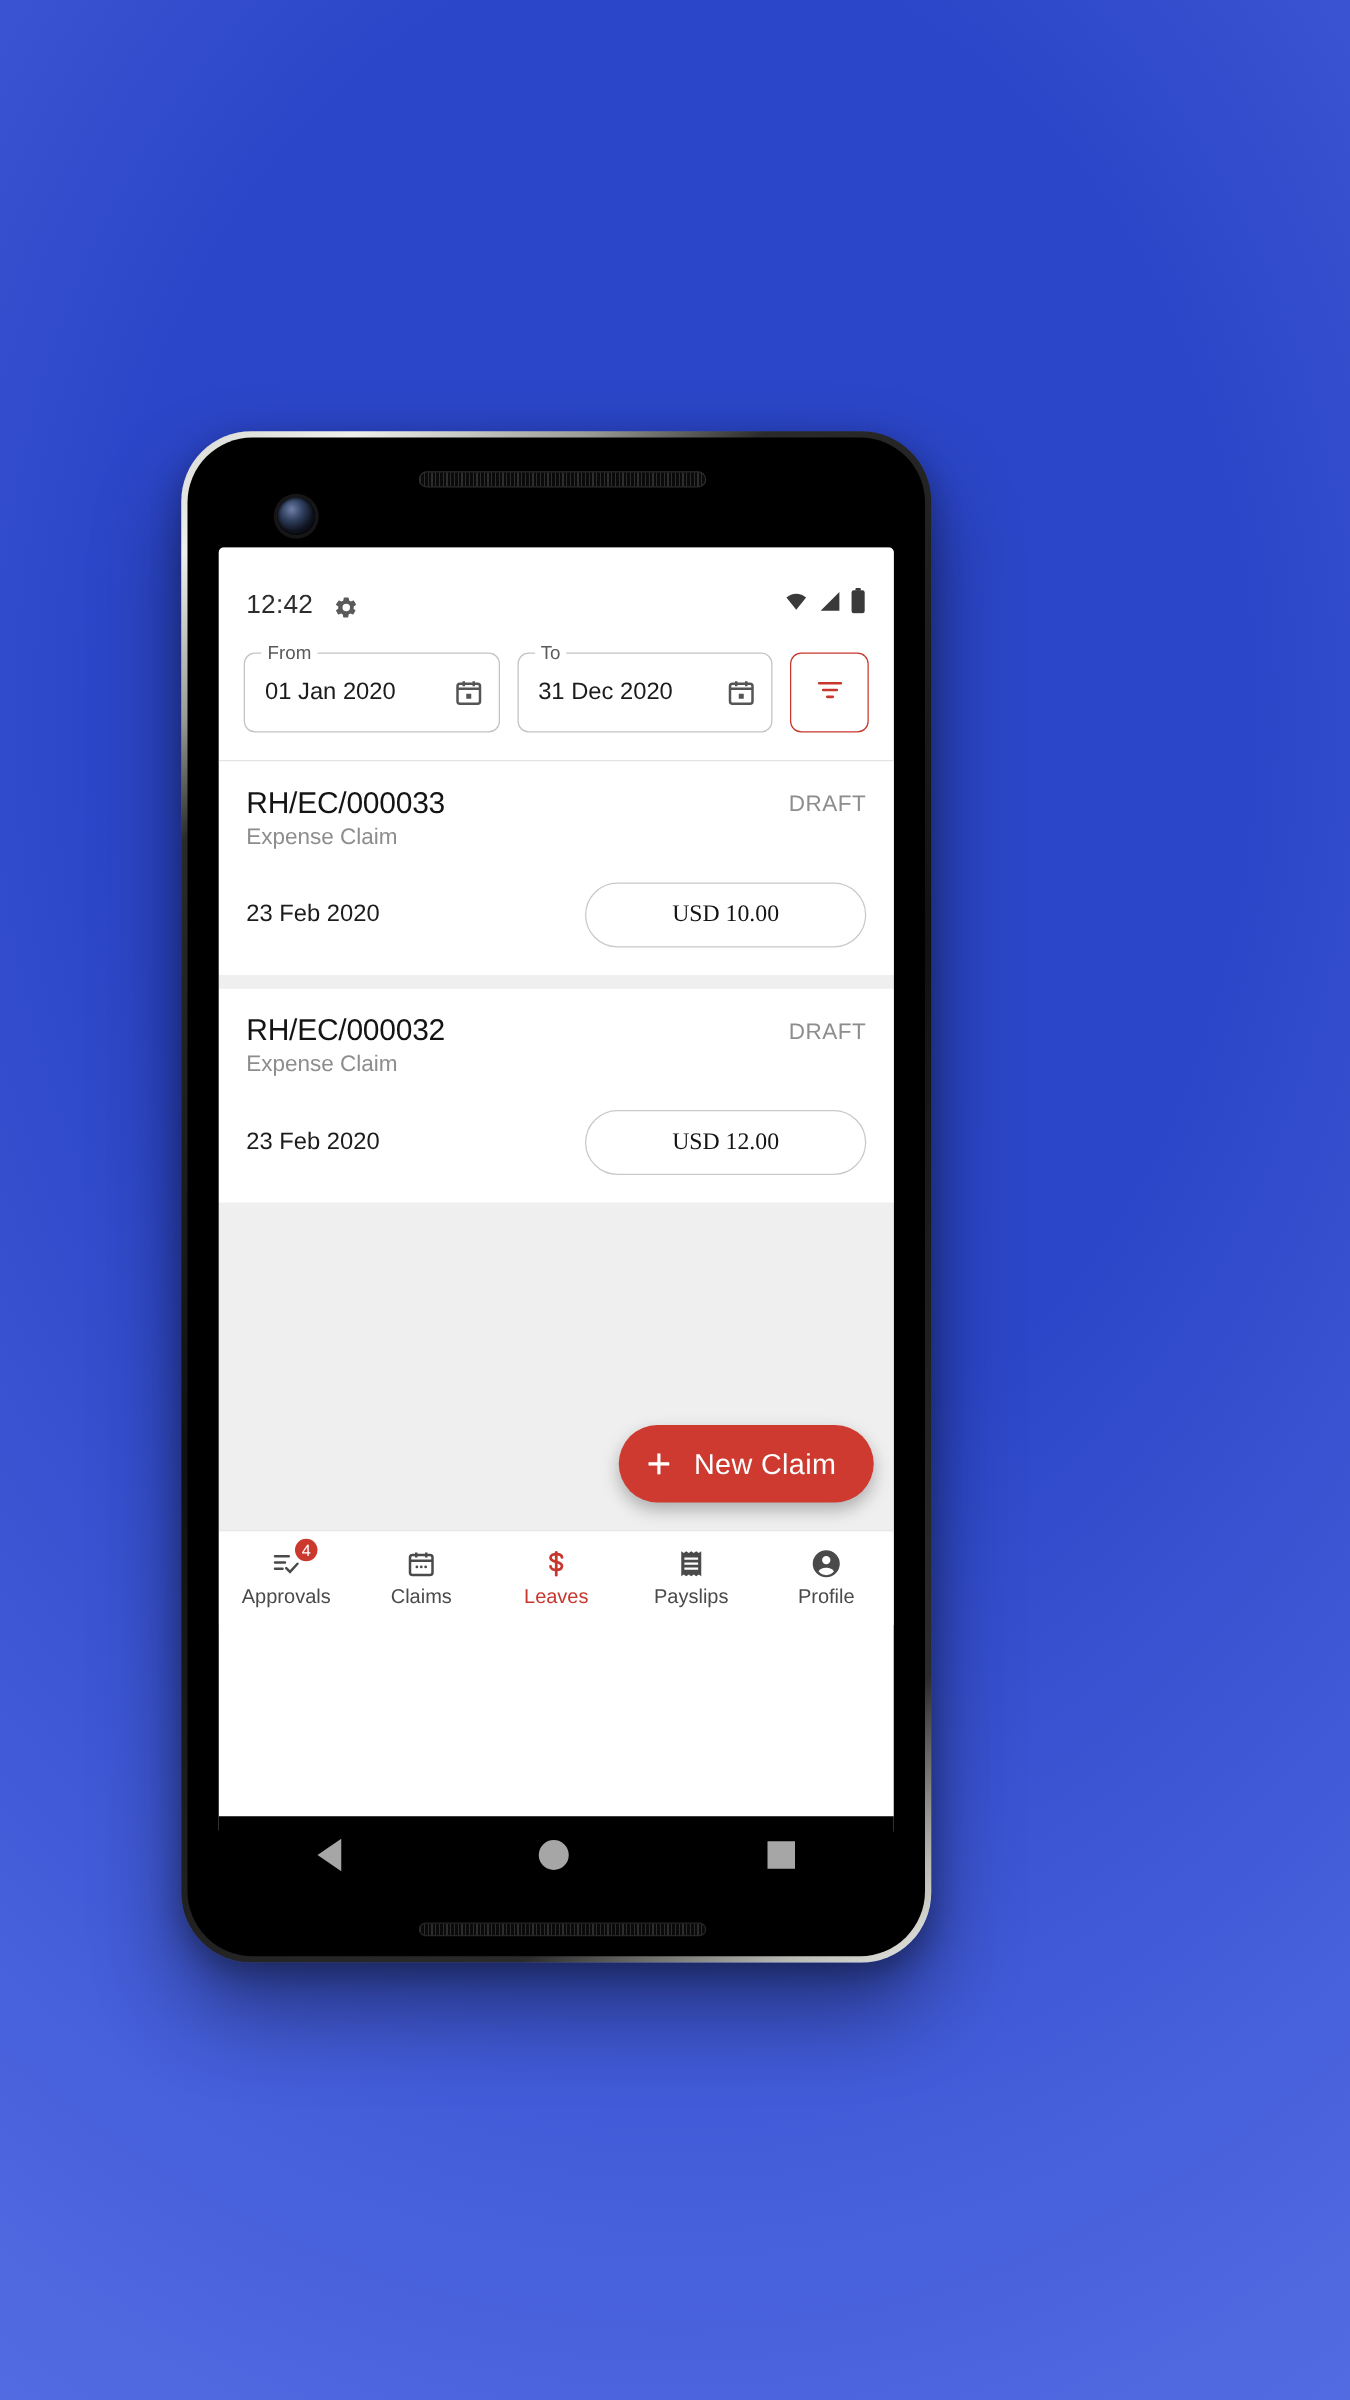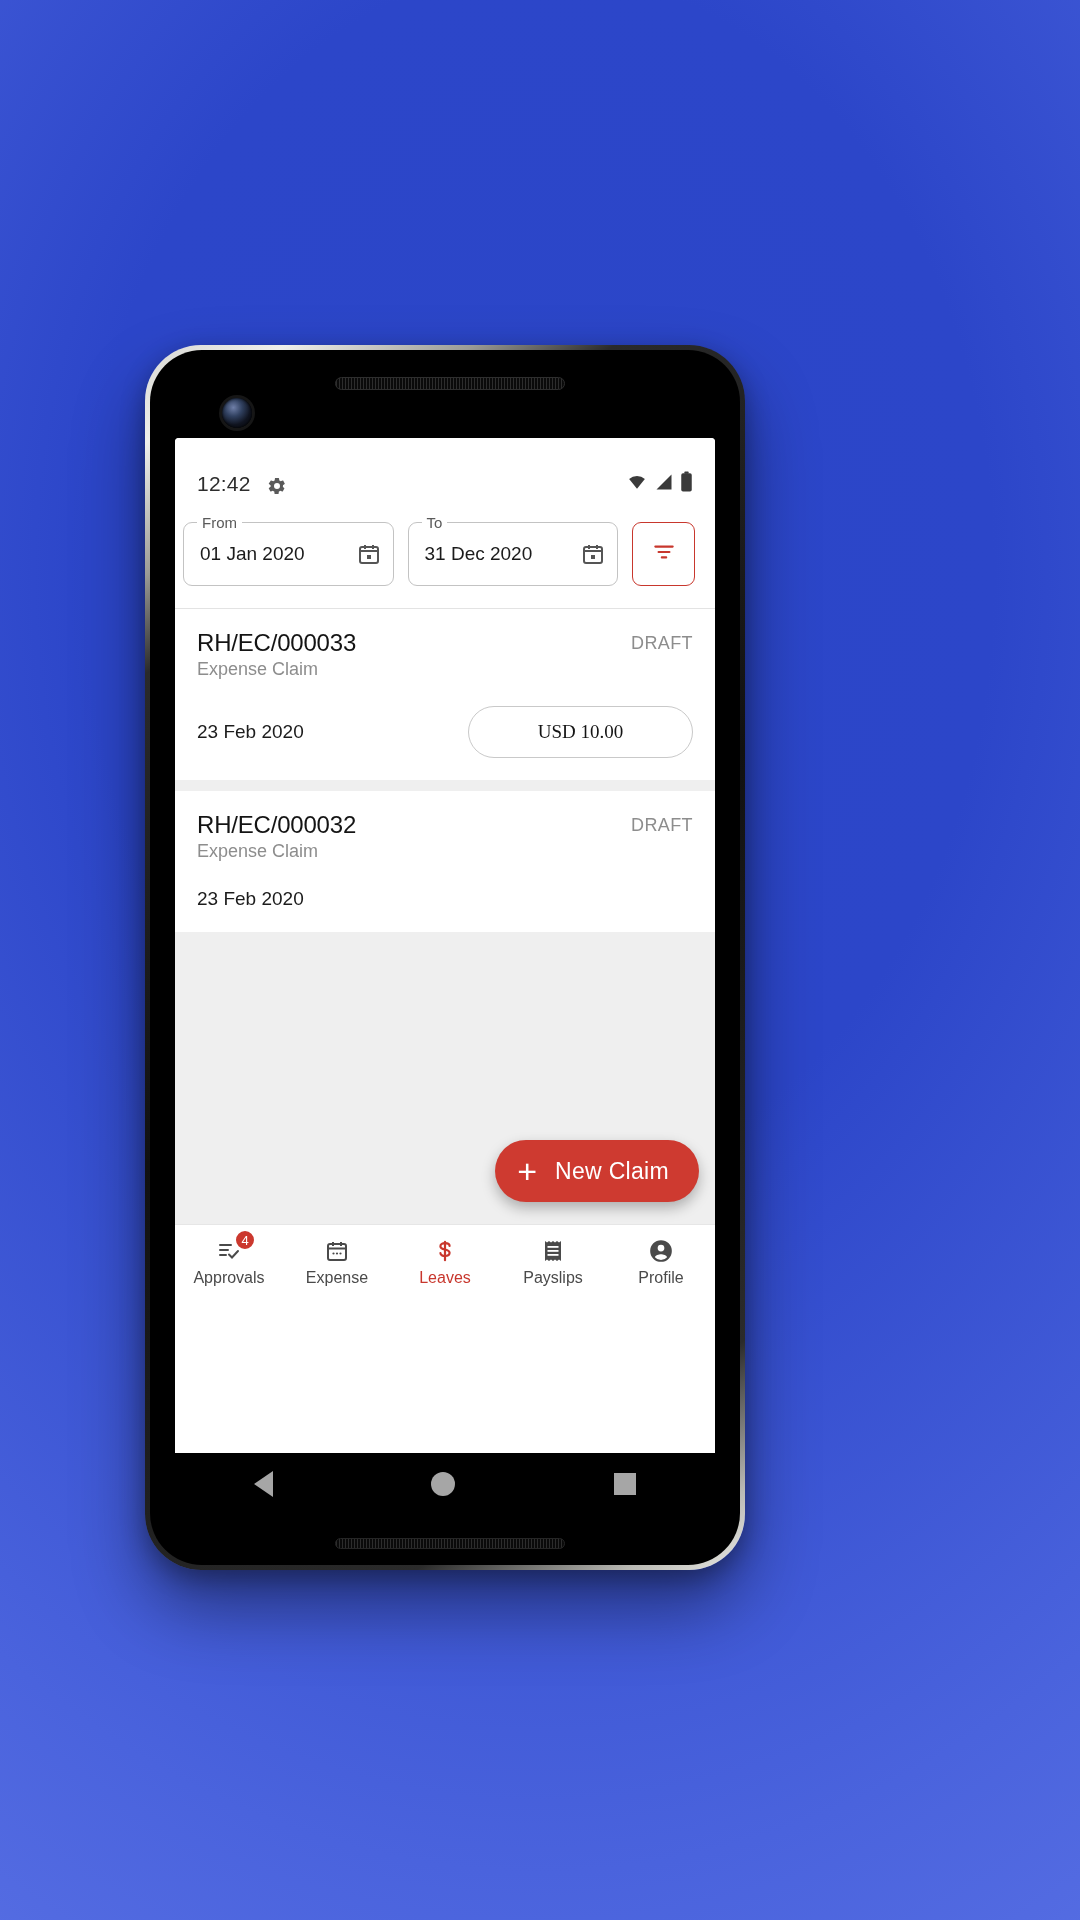--- a/index.html
+++ b/index.html
@@ -58,21 +58,21 @@
   #statusbar{
     height:58px; display:flex; align-items:flex-end;
     padding:0 22px; background:#fff;
   }
   #sb-time{ font-size:21px; color:#2d2d2d; letter-spacing:.2px; }
   #sb-gear{ margin-left:16px; display:flex; align-items:center; }
   #sb-right{ margin-left:auto; display:flex; align-items:center; gap:6px; }
 
   
   #filterbar{
-    padding:26px 20px 22px 8px; display:flex; align-items:center; gap:14px;
+    padding:26px 20px 22px 20px; display:flex; align-items:center; gap:14px;
     border-bottom:1px solid #e3e3e3; background:#fff;
   }
   .datefield{
     position:relative; flex:1; height:64px;
     border:1px solid #c3c3c3; border-radius:9px;
     display:flex; align-items:center; padding:0 12px 0 16px;
   }
   .datefield .flabel{
     position:absolute; top:-9px; left:13px; background:#fff;
     padding:0 5px; font-size:15px; color:#5a5a5a;
@@ -234,20 +234,21 @@
         </div>
 
         <div class="card">
           <div class="cardtop">
             <span class="cid">RH/EC/000032</span>
             <span class="cstatus">DRAFT</span>
           </div>
           <div class="ctype">Expense Claim</div>
           <div class="cardbot">
             <span class="cdate">23 Feb 2020</span>
+            <span class="camt">USD 12.00</span>
           </div>
         </div>
 
         <div id="fab">
           <span class="plus">+</span>
           <span class="flab">New Claim</span>
         </div>
       </div>
 
       <div id="bottomnav">
@@ -266,21 +267,21 @@
         <div class="navitem">
           <span class="navicon">
             <svg width="24" height="24" viewBox="0 0 24 24" fill="none" stroke="#4a4a4a" stroke-width="2">
               <rect x="3" y="5" width="18" height="16" rx="2"></rect>
               <path d="M3 9.5h18M8 3v4M16 3v4"></path>
               <circle cx="8.5" cy="14.5" r="1.1" fill="#4a4a4a" stroke="none"></circle>
               <circle cx="12" cy="14.5" r="1.1" fill="#4a4a4a" stroke="none"></circle>
               <circle cx="15.5" cy="14.5" r="1.1" fill="#4a4a4a" stroke="none"></circle>
             </svg>
           </span>
-          <span class="navlabel">Expense</span>
+          <span class="navlabel">Claims</span>
         </div>
 
         <div class="navitem active">
           <span class="navicon">
             <svg width="22" height="26" viewBox="0 0 24 24" fill="none" stroke="#c8372d" stroke-width="2.4" stroke-linecap="round">
               <path d="M12 2v20"></path>
               <path d="M17 6.5c0-2-2.3-3-5-3s-5 1-5 3.2c0 4.8 10 2.5 10 7.3 0 2.3-2.3 3.4-5 3.4s-5-1.1-5-3.2"></path>
             </svg>
           </span>
           <span class="navlabel">Leaves</span>

